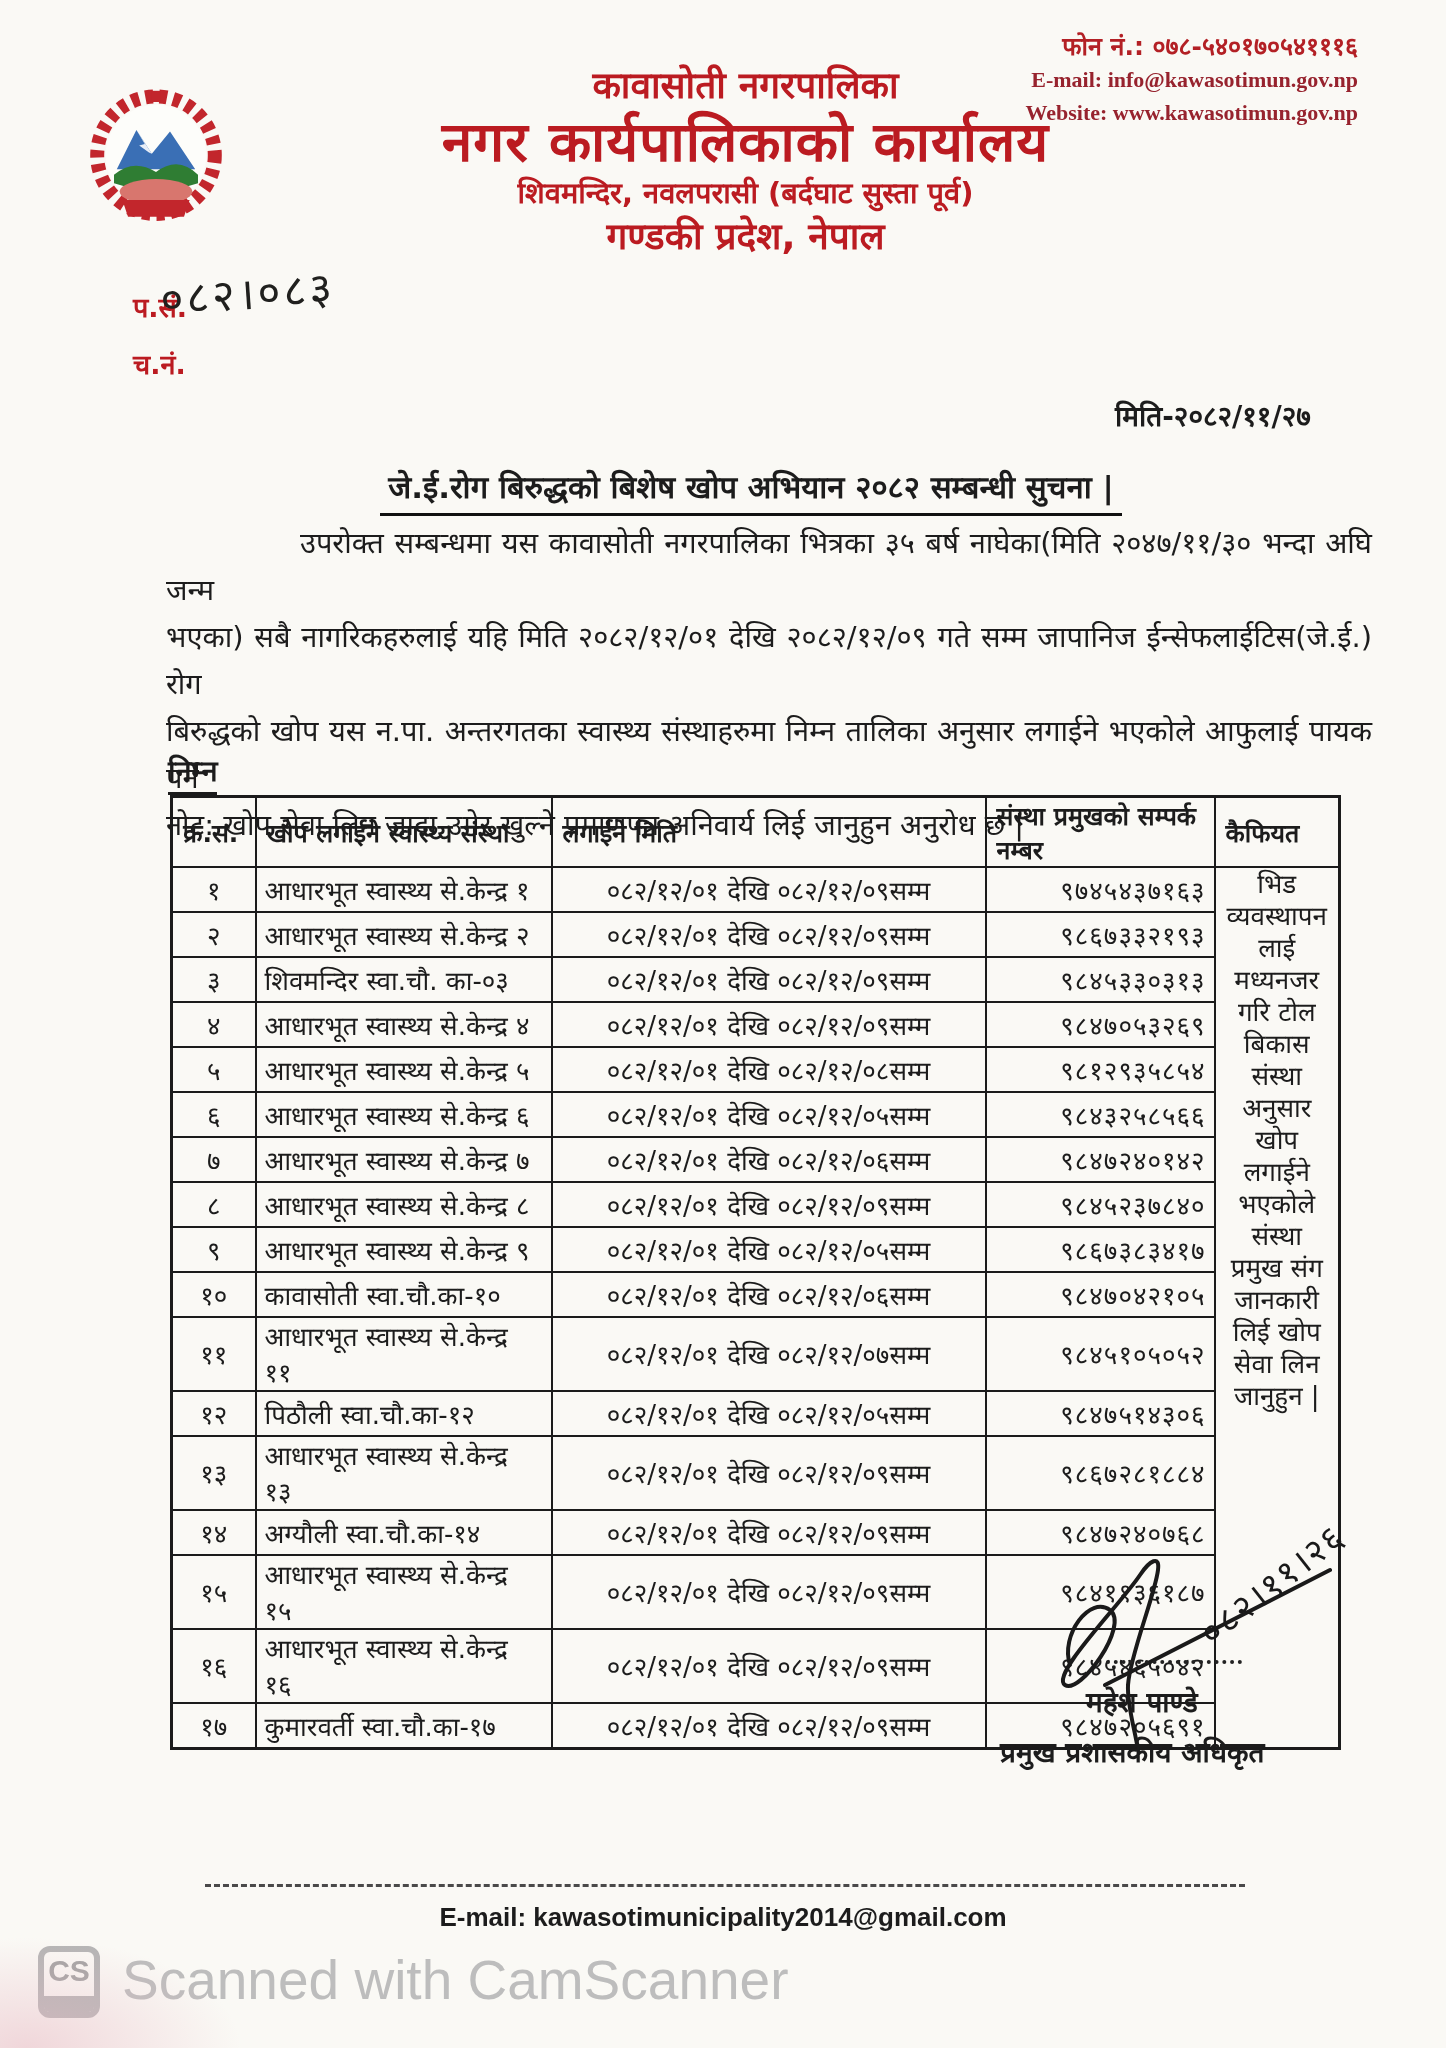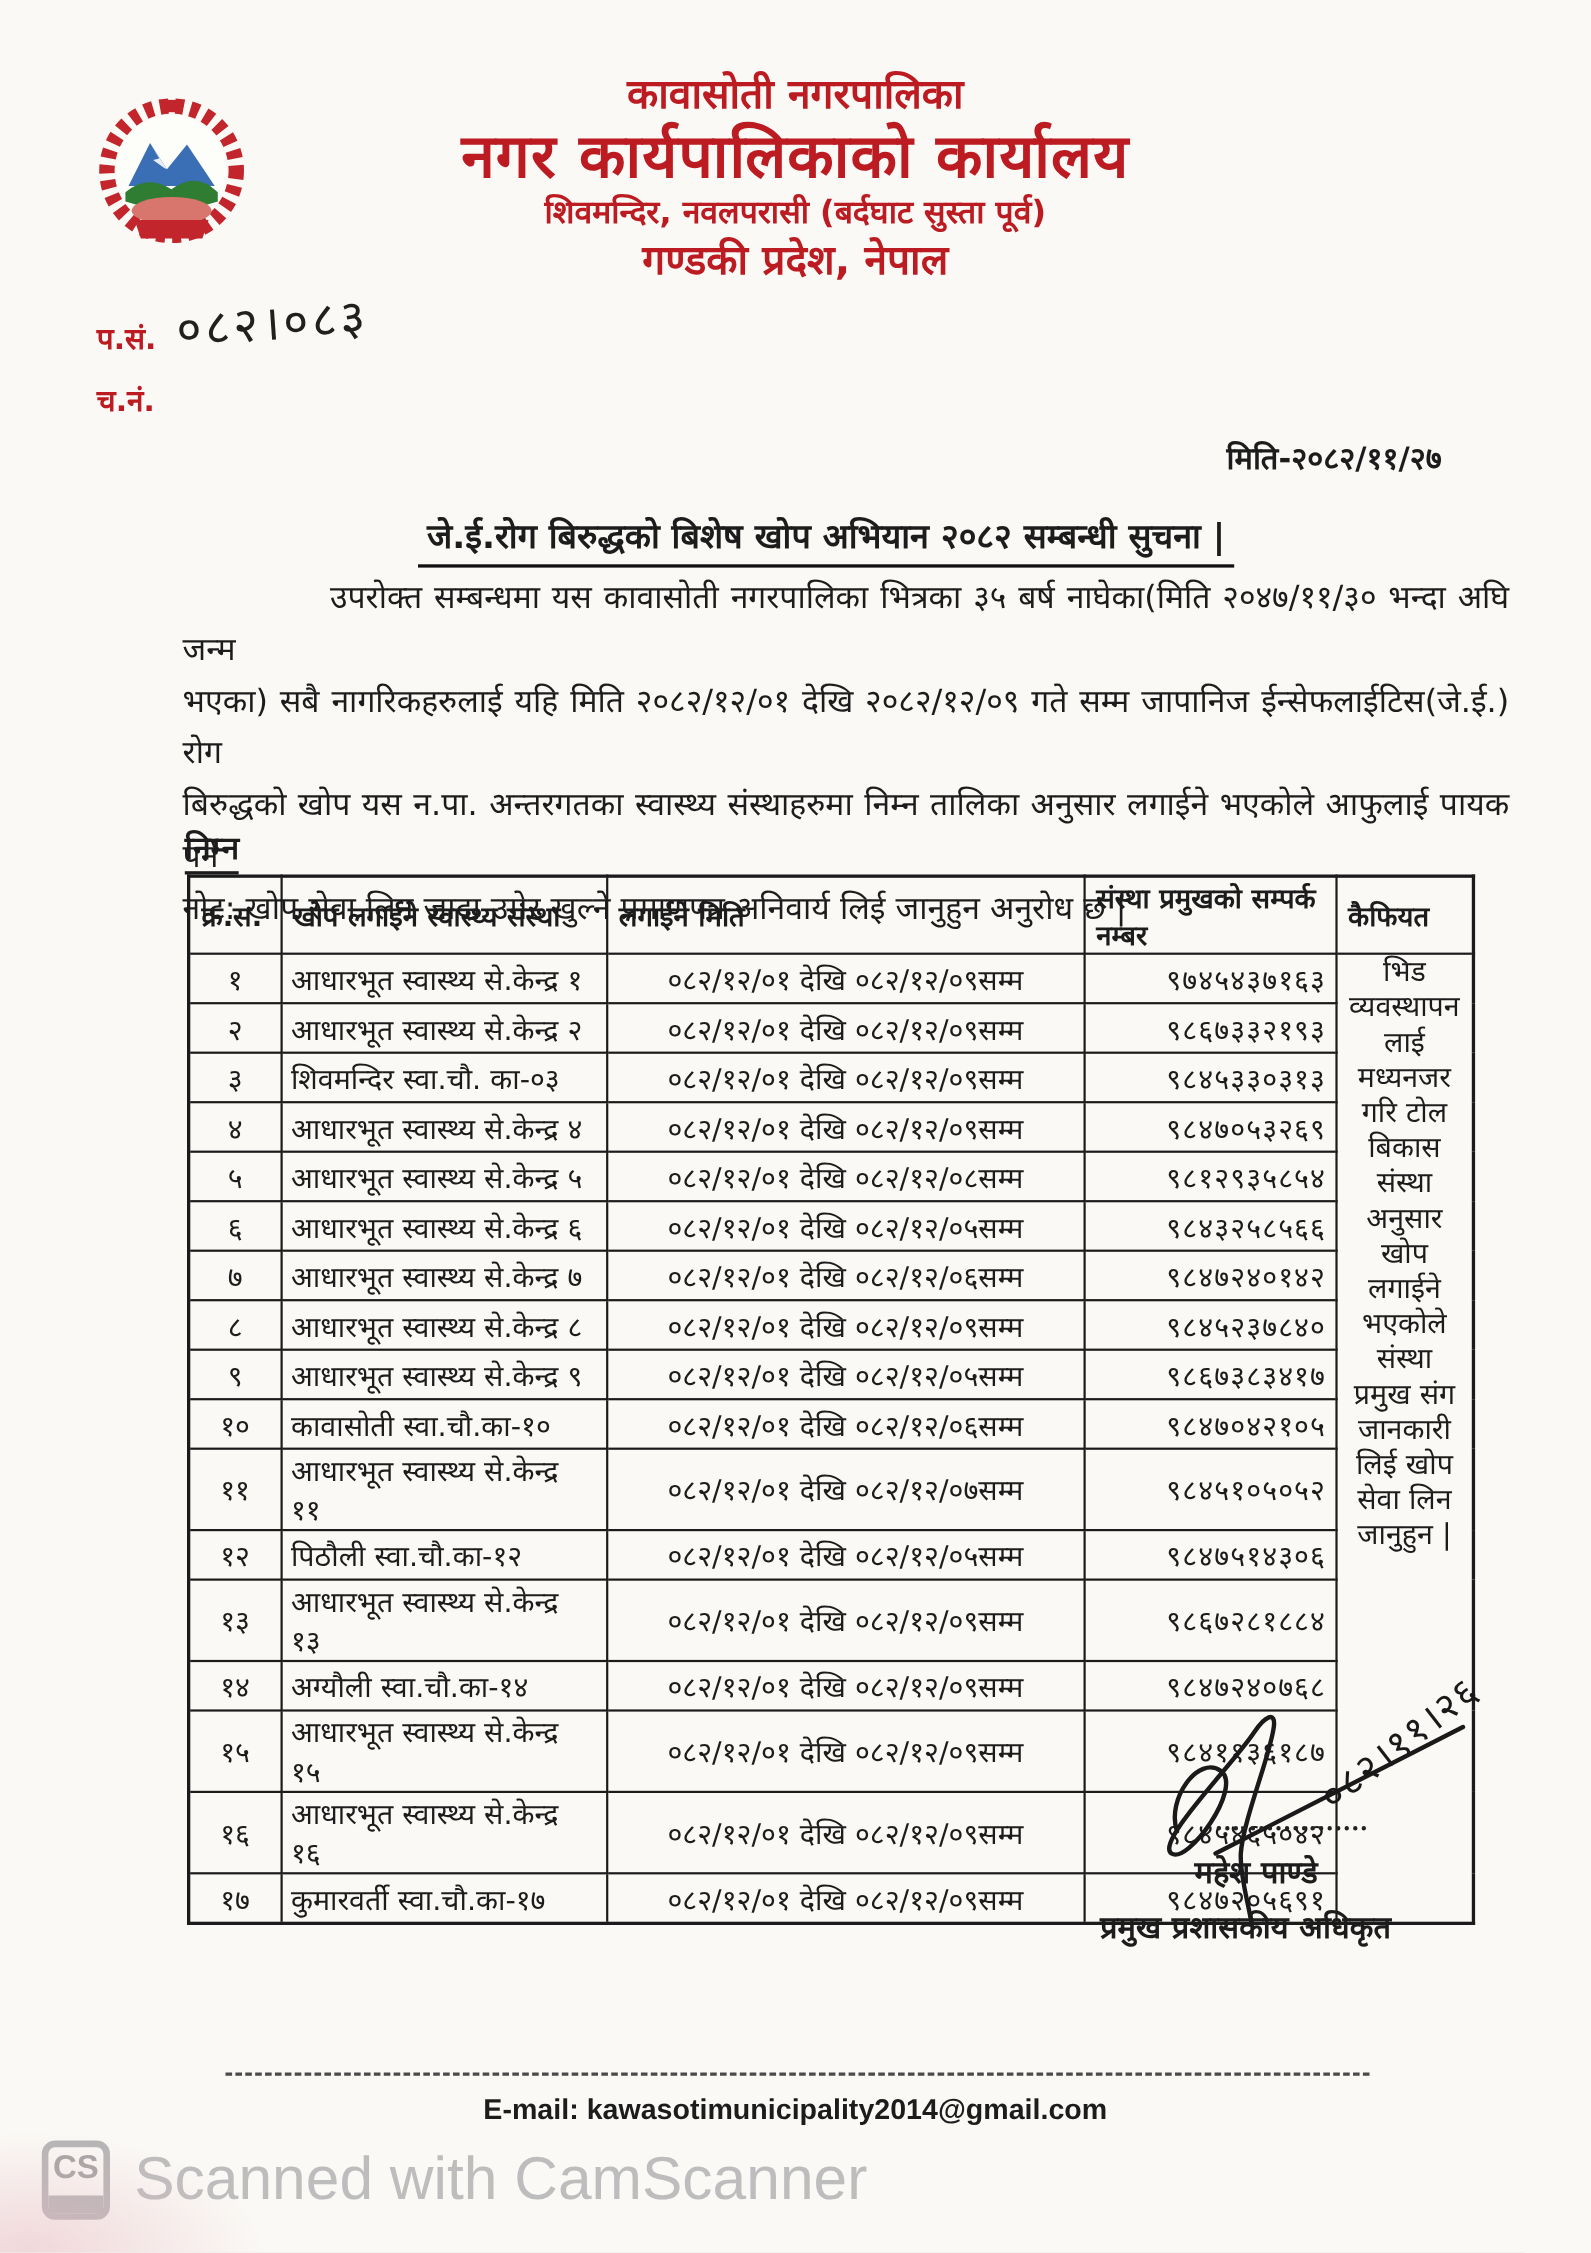--- a/index.html
+++ b/index.html
@@ -7,21 +7,21 @@
     position:relative;width:1446px;height:2048px;margin:0 auto;
     background:#faf9f5;overflow:hidden;
     font-family:"DejaVu Sans","Liberation Sans",sans-serif;color:#1c1c1c;
   }
   .page::after{
     content:"";position:absolute;left:0;bottom:0;width:260px;height:120px;
     background:radial-gradient(ellipse at 10% 100%, rgba(232,186,196,.55), transparent 65%);
     pointer-events:none;
   }
   .abs{position:absolute;}
-  .red{color:#bb1b21;}
+  .red{color:#bb1b21;margin-left:45px;}
   .center{left:0;right:0;text-align:center;}
 
   
   .org-small{top:58px;font-size:37px;font-weight:bold;}
   .office-name{top:102px;font-size:55px;font-weight:bold;letter-spacing:1px;}
   .addr{top:172px;font-size:29px;font-weight:bold;}
   .prov{top:209px;font-size:37px;font-weight:bold;}
   .contact{top:30px;right:88px;text-align:right;line-height:33px;font-weight:bold;}
   .contact .phone{font-size:25px;color:#b32025;}
   .contact .cline{font-size:22px;font-family:"Liberation Serif","DejaVu Serif",serif;color:#97232e;}
@@ -89,20 +89,25 @@
     <ellipse cx="50" cy="74" rx="26" ry="9" fill="#d8766e"></ellipse>
     <path d="M26,80 L74,80 L70,92 L30,92 Z" fill="#c2262c"></path>
     <rect x="47" y="2" width="6" height="8" fill="#c2262c"></rect>
   </svg>
 
   <div class="abs center org-small red">कावासोती नगरपालिका</div>
   <div class="abs center office-name red">नगर कार्यपालिकाको कार्यालय</div>
   <div class="abs center addr red">शिवमन्दिर, नवलपरासी (बर्दघाट सुस्ता पूर्व)</div>
   <div class="abs center prov red">गण्डकी प्रदेश, नेपाल</div>
 
+  <div class="abs contact">
+    <div class="phone">फोन नं.: ०७८-५४०१७०५४१११६</div>
+    <div class="cline">E-mail: info@kawasotimun.gov.np</div>
+    <div class="cline">Website: www.kawasotimun.gov.np</div>
+  </div>
 
   <div class="abs ps-label red">प.सं.</div>
   <div class="abs ps-hand">०८२।०८३</div>
   <div class="abs cn-label red">च.नं.</div>
   <div class="abs doc-date">मिति-२०८२/११/२७</div>
 
   <div class="abs center subject-wrap">
     <span class="subject">जे.ई.रोग बिरुद्धको बिशेष खोप अभियान २०८२ सम्बन्धी सुचना |</span>
   </div>
 

